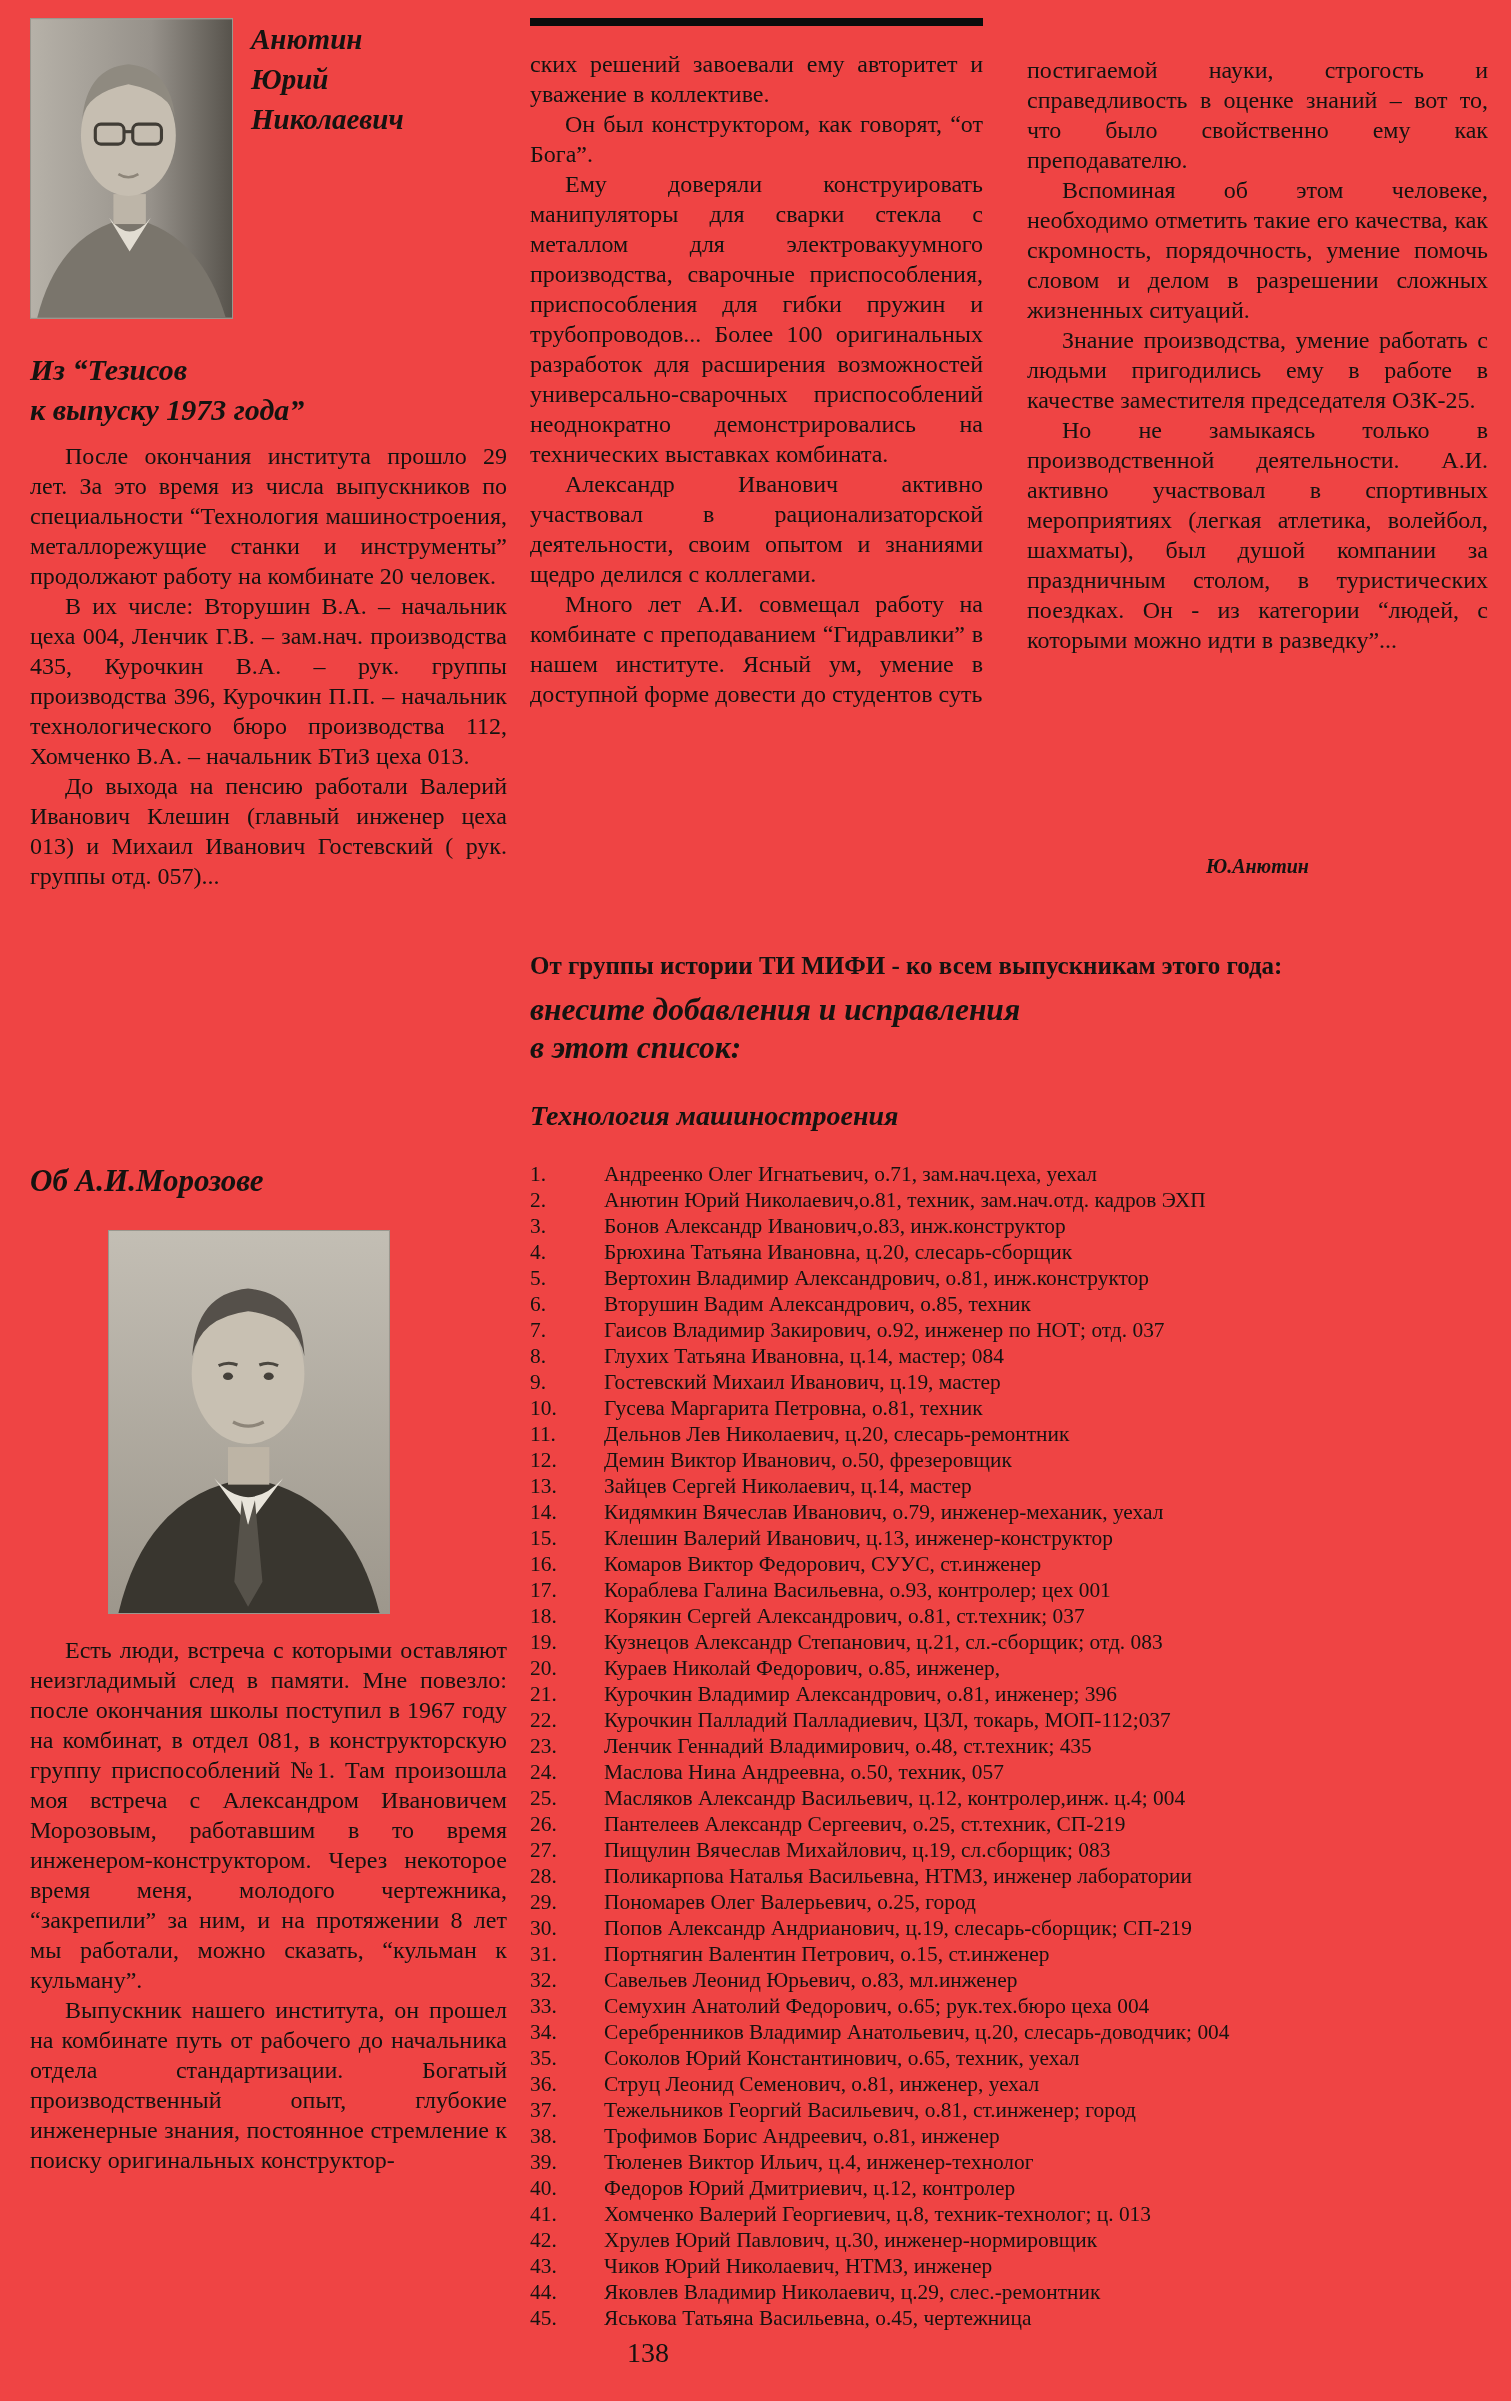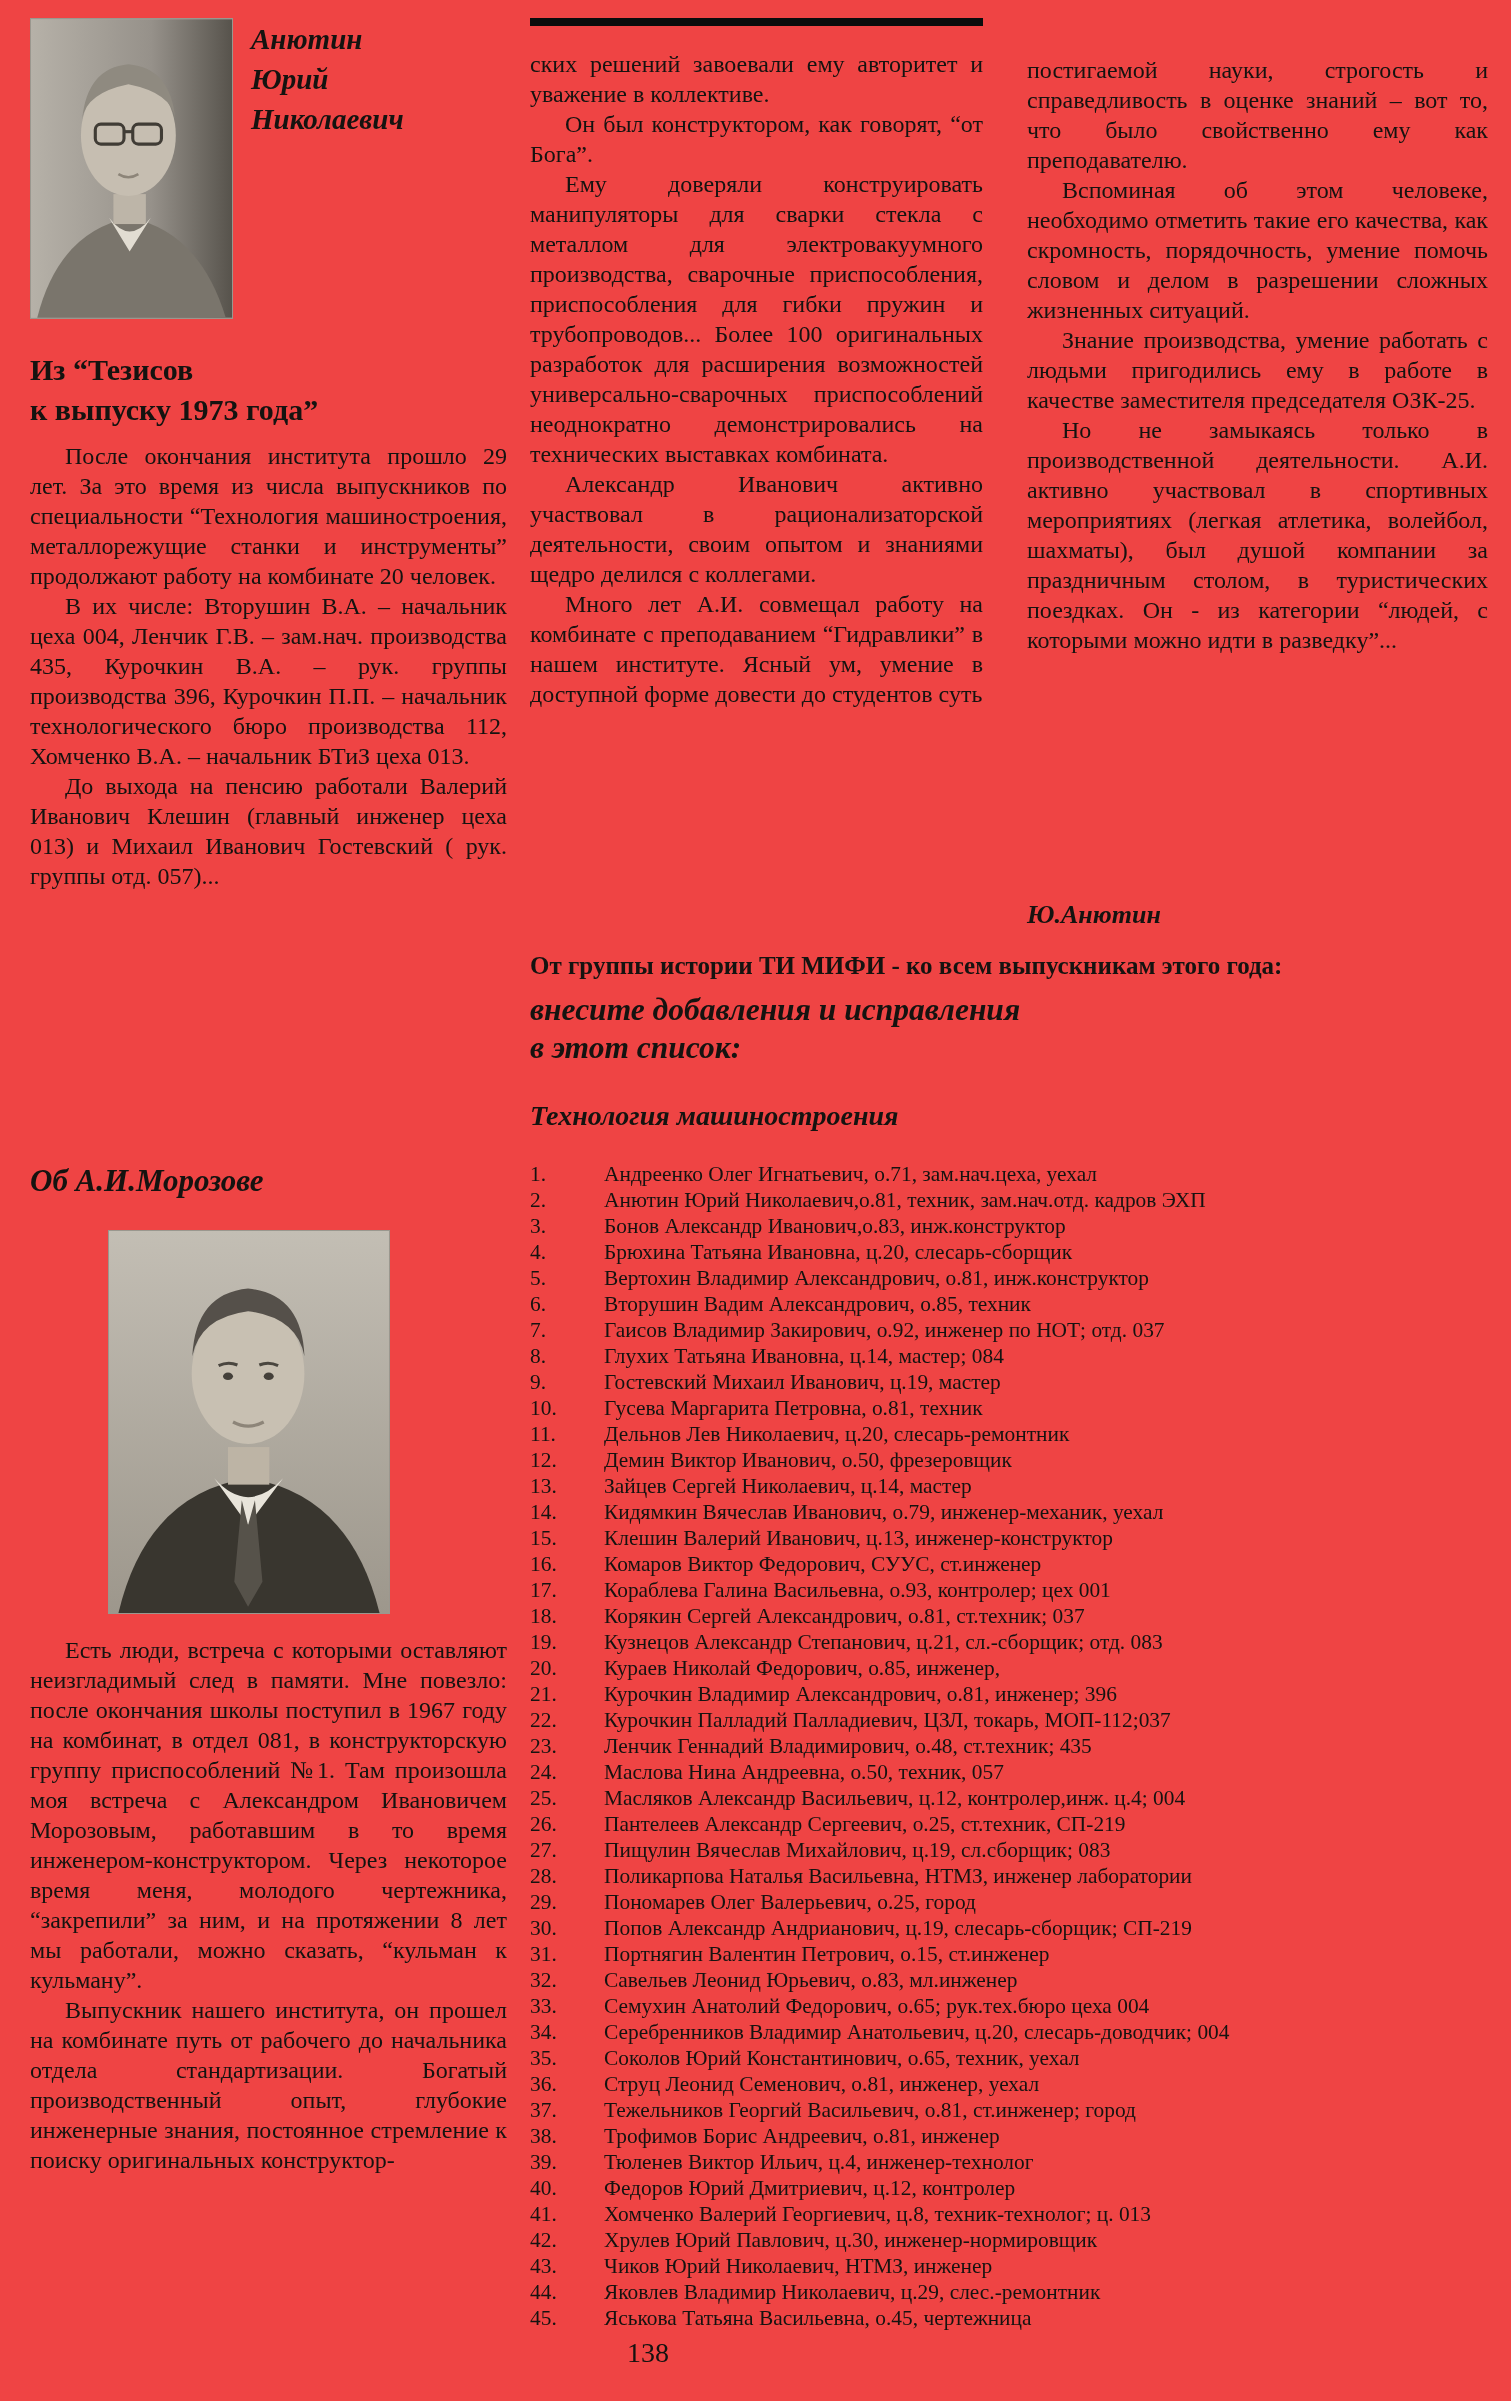--- a/index.html
+++ b/index.html
@@ -11,33 +11,33 @@
   .no-first-indent .para:first-child { text-indent:0; }
 
   .photo { position:absolute; overflow:hidden; border:0.6px solid #9a978e; background:#aaa59c; }
   .photo svg { display:block; width:100%; height:100%; }
   .photo1 { left:30px; top:17.6px; width:203px; height:301px; }
   .photo2 { left:108px; top:1230px; width:282px; height:384px; }
 
   .caption1 { position:absolute; left:251px; top:19px; width:252px;
               font-size:29px; line-height:40px; font-weight:bold; font-style:italic; }
   .heading1 { position:absolute; left:30px; top:350px; width:485px;
-              font-size:30px; line-height:40px; font-weight:bold; }
+              font-size:30px; line-height:40px; font-weight:bold; font-style:italic; }
   .heading2 { position:absolute; left:30px; top:1163px; width:485px;
               font-size:31px; font-weight:bold; font-style:italic; }
 
   .leftcol1 { left:30px; top:441px; width:477px; }
   .leftcol2 { left:30px; top:1635px; width:477px; }
 
   .rule { position:absolute; left:530px; top:17.6px; width:453px; height:8.2px; background:#0c0c0c; }
   .midcol   { left:530px;  top:49px; width:453px; }
   .rightcol { left:1027px; top:55px; width:461px; }
 
-  .signature { position:absolute; left:1027px; top:900px; width:461px; text-align:left;
-               font-size:26px; font-weight:bold; font-style:italic; }
+  .signature { position:absolute; left:1027px; top:855px; width:461px; text-align:center;
+               font-size:20px; font-weight:bold; font-style:italic; }
 
   .roster { position:absolute; left:530px; top:949px; width:964px; }
   .appeal1 { font-size:25px; line-height:34px; font-weight:bold; }
   .appeal2 { font-size:31.5px; line-height:38px; font-weight:bold; font-style:italic; margin-top:8px; }
   .appeal3 { font-size:31.5px; line-height:38px; font-weight:bold; font-style:italic; }
   .roster-subtitle { font-size:28px; font-weight:bold; font-style:italic; margin-top:33px; }
   .roster-list { list-style:none; margin:29px 0 0 0; padding:0; font-size:21.4px; line-height:26px; }
   .roster-item { display:flex; }
   .roster-item .num { width:74px; flex:0 0 74px; }
   .roster-item .entry { flex:1; }

